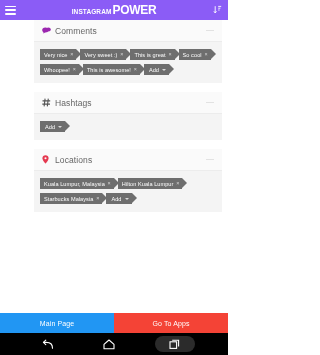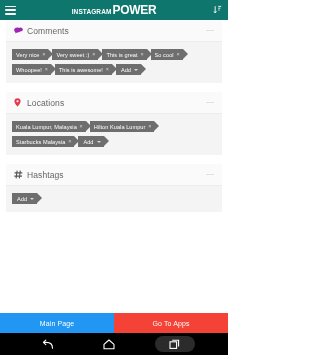--- a/index.html
+++ b/index.html
@@ -19,21 +19,21 @@
     width: 228px;
     height: 355px;
     background: #ffffff;
     display: flex;
     flex-direction: column;
   }
 
   
   .appbar {
     height: 20px;
-    background: #0f766e;
+    background: #8b5cf6;
     display: flex;
     align-items: center;
     justify-content: space-between;
     padding: 0 5px;
     flex: 0 0 auto;
     position: relative;
   }
   .hamburger {
     width: 11px;
     height: 9px;
@@ -82,20 +82,21 @@
     cursor: pointer;
   }
 
   
   .content {
     flex: 1 1 auto;
     overflow: hidden;
     background: #ffffff;
     padding: 0 6px;
     box-sizing: border-box;
+    margin-left: 28px;
   }
 
   .card {
     background: #f4f4f4;
     margin-bottom: 9px;
   }
   .card-head {
     background: #fafafa;
     border-bottom: 1px solid #ececec;
     height: 22px;
@@ -297,20 +298,38 @@
         <span class="tag add-tag">
           <span>Add</span>
           <span class="caret"></span>
         </span>
       </div>
     </div>
 
     <div class="card">
       <div class="card-head">
         <span class="sec-icon">
+          <svg width="9" height="9" viewBox="0 0 9 9" aria-hidden="true">
+            <path d="M3.1 0.6 L2.1 8.4 M6.3 0.6 L5.3 8.4 M0.5 2.9 L8.2 2.9 M0.3 6.1 L8.0 6.1" stroke="#555555" stroke-width="1.1" fill="none"></path>
+          </svg>
+        </span>
+        <span class="card-title">Hashtags</span>
+        <span class="collapse-ind"></span>
+      </div>
+      <div class="card-body">
+        <span class="tag add-tag">
+          <span>Add</span>
+          <span class="caret"></span>
+        </span>
+      </div>
+    </div>
+
+    <div class="card">
+      <div class="card-head">
+        <span class="sec-icon">
           <svg width="7" height="9" viewBox="0 0 7 9" aria-hidden="true">
             <path d="M3.5 0.3 C1.7 0.3 0.4 1.6 0.4 3.3 C0.4 5.4 3.5 8.7 3.5 8.7 C3.5 8.7 6.6 5.4 6.6 3.3 C6.6 1.6 5.3 0.3 3.5 0.3 Z" fill="#e53950"></path>
             <circle cx="3.5" cy="3.2" r="1.05" fill="#fafafa"></circle>
           </svg>
         </span>
         <span class="card-title">Locations</span>
         <span class="collapse-ind"></span>
       </div>
       <div class="card-body">
         <span class="tag">
@@ -318,38 +337,20 @@
           <span class="tag-x">×</span>
         </span>
         <span class="tag">
           <span>Hilton Kuala Lumpur</span>
           <span class="tag-x">×</span>
         </span>
         <span class="tag">
           <span>Starbucks Malaysia</span>
           <span class="tag-x">×</span>
         </span>
-        <span class="tag add-tag">
-          <span>Add</span>
-          <span class="caret"></span>
-        </span>
-      </div>
-    </div>
-
-    <div class="card">
-      <div class="card-head">
-        <span class="sec-icon">
-          <svg width="9" height="9" viewBox="0 0 9 9" aria-hidden="true">
-            <path d="M3.1 0.6 L2.1 8.4 M6.3 0.6 L5.3 8.4 M0.5 2.9 L8.2 2.9 M0.3 6.1 L8.0 6.1" stroke="#555555" stroke-width="1.1" fill="none"></path>
-          </svg>
-        </span>
-        <span class="card-title">Hashtags</span>
-        <span class="collapse-ind"></span>
-      </div>
-      <div class="card-body">
         <span class="tag add-tag">
           <span>Add</span>
           <span class="caret"></span>
         </span>
       </div>
     </div>
 
   </div>
 
   <div class="bottom-bar">

